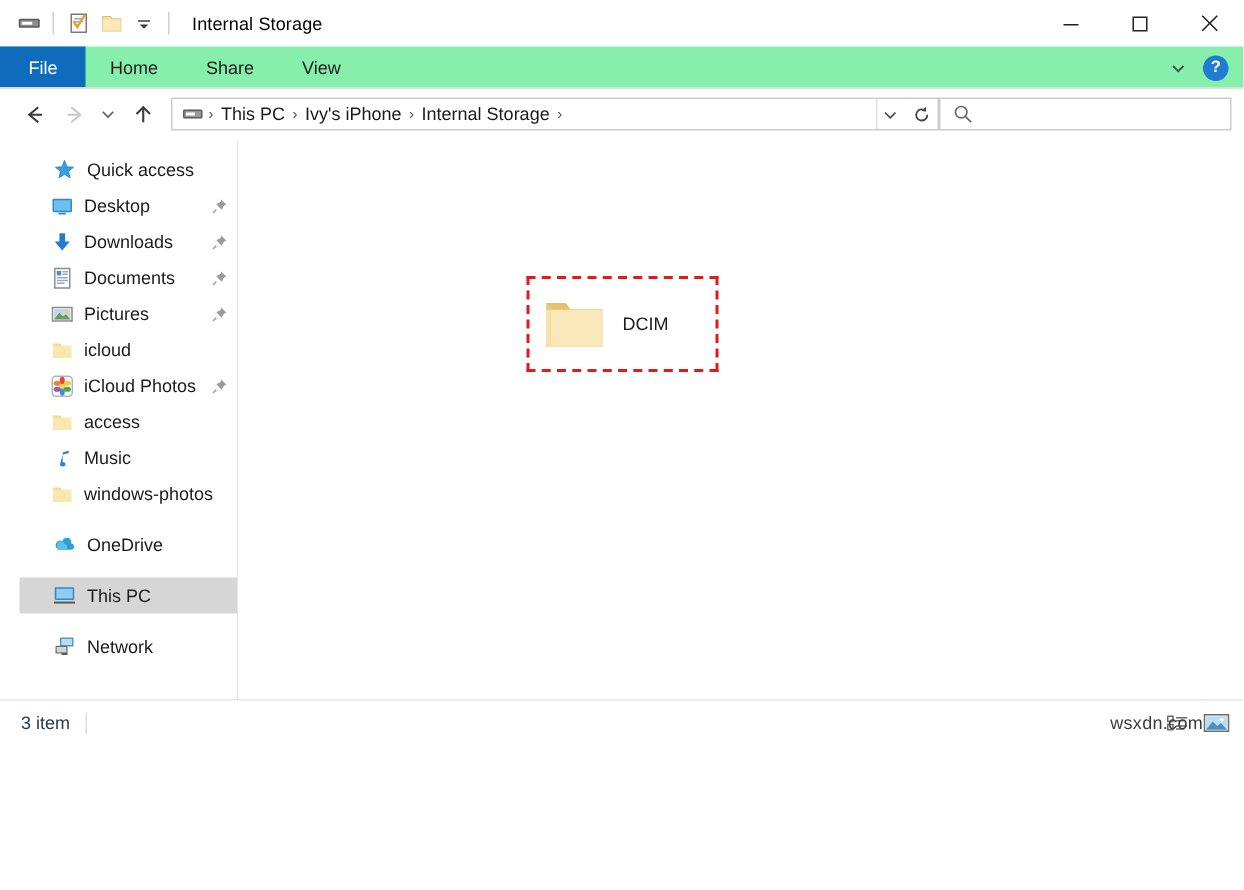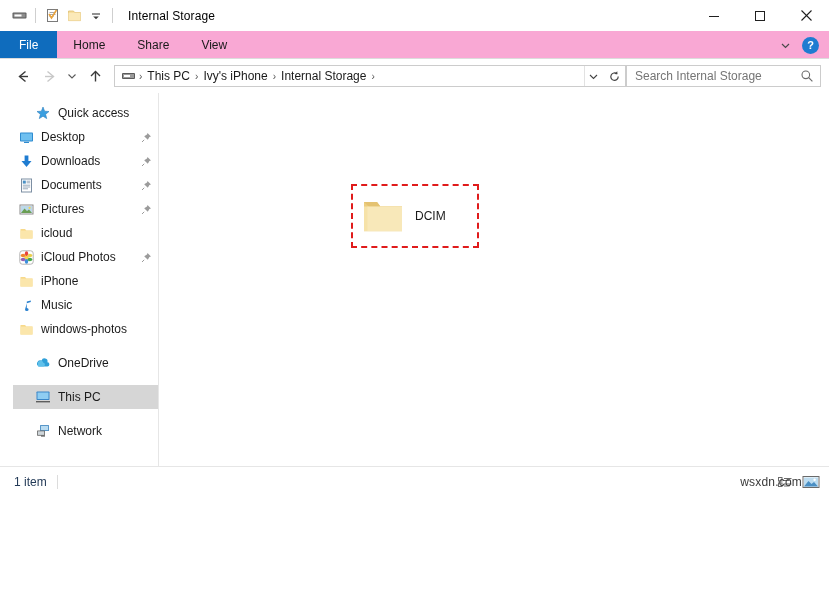--- a/index.html
+++ b/index.html
@@ -62,21 +62,21 @@
   .wc {
     width: 46px; height: 31px;
     display: flex; align-items: center; justify-content: center;
   }
 
   
   .ribbon {
     height: 28px;
     display: flex;
     align-items: stretch;
-    background: #f9a8d4;
+    background: #86efac;
     flex: 0 0 auto;
     position: relative;
     border-bottom: 1px solid #dcdcdc;
   }
   .tab {
     display: flex; align-items: center; justify-content: center;
     font-size: 12px;
     padding: 0 16px;
     color: #1a1a1a;
     white-space: nowrap;
@@ -212,21 +212,21 @@
   .nav-item.selected { background: #d6d6d6; }
   .nav-item .ico {
     width: 16px; height: 16px;
     display: flex; align-items: center; justify-content: center;
     flex: 0 0 16px;
     margin-right: 7px;
   }
   .nav-item .lbl { flex: 1 1 auto; overflow: hidden; text-overflow: ellipsis; }
   .nav-item .pin { width: 12px; flex: 0 0 12px; display:flex; align-items:center; justify-content:center; }
   .indent-0 { padding-left: 22px; margin-left: 13px; }
-  .indent-1 { padding-left: 18px; }
+  .indent-1 { padding-left: 33px; }
   .group-gap { height: 10px; }
 
   .content {
     flex: 1 1 auto;
     position: relative;
     background: #ffffff;
     padding: 10px 0 0 12px;
   }
   .tile {
     position: absolute;
@@ -423,21 +423,20 @@
     </div>
 
     <div class="refresh-btn">
       <svg width="13" height="13" viewBox="0 0 13 13">
         <path d="M10.2 6.5 A3.7 3.7 0 1 1 9 3.9" fill="none" stroke="#444" stroke-width="1.2"></path>
         <path d="M9.3 1.2 L9.4 4.3 L6.4 4.0 z" fill="#444"></path>
       </svg>
     </div>
 
     <div class="searchbox">
-      <input value="" placeholder="Search Internal Storage" style="">
       <span>
         <svg width="14" height="14" viewBox="0 0 14 14">
           <circle cx="5.8" cy="5.8" r="3.8" fill="none" stroke="#6a6a6a" stroke-width="1.1"></circle>
           <line x1="8.7" y1="8.7" x2="12.4" y2="12.4" stroke="#6a6a6a" stroke-width="1.2"></line>
         </svg>
       </span>
     </div>
   </div>
 
   <div class="body">
@@ -558,21 +557,21 @@
         </span>
       </div>
 
       <div class="nav-item indent-1">
         <span class="ico">
           <svg width="15" height="15" viewBox="0 0 15 15">
             <path d="M1.5 3 h4.6 l1.1 1.5 H13.5 v8 h-12 z" fill="#f7d98a"></path>
             <path d="M1.5 4.6 h12 v7.9 h-12 z" fill="#fbe6ab"></path>
           </svg>
         </span>
-        <span class="lbl">iPhone</span>
+        <span class="lbl">access</span>
       </div>
 
       <div class="nav-item indent-1">
         <span class="ico">
           <svg width="15" height="15" viewBox="0 0 15 15">
             <path d="M6 11.5 A1.8 1.5 0 1 0 7.8 10 V3.6 L11.8 2.4 V4 L7.8 5.2" fill="#2b82cf"></path>
           </svg>
         </span>
         <span class="lbl">Music</span>
       </div>
@@ -637,21 +636,21 @@
             <path d="M4.5 8.6 h34.5 v24.4 H4.5 z" fill="#f8e8b9"></path>
             <path d="M1 4 h13 l3.2 4.2 H5.5 z" fill="#e4c271"></path>
           </svg>
         </span>
         <span class="tile-label">DCIM</span>
       </div>
     </div>
   </div>
 
   <div class="statusbar">
-    <span class="status-text">1 item</span>
+    <span class="status-text">3 item</span>
     <span class="status-sep"></span>
 
     <div class="viewmodes">
       <div class="vm">
         <svg width="16" height="16" viewBox="0 0 16 16">
           <rect x="1.5" y="3.5" width="3.5" height="3.5" fill="none" stroke="#6a6a6a"></rect>
           <rect x="1.5" y="9" width="3.5" height="3.5" fill="none" stroke="#6a6a6a"></rect>
           <line x1="7" y1="4.5" x2="14.5" y2="4.5" stroke="#6a6a6a"></line>
           <line x1="7" y1="6.5" x2="12.5" y2="6.5" stroke="#6a6a6a"></line>
           <line x1="7" y1="10" x2="14.5" y2="10" stroke="#6a6a6a"></line>

